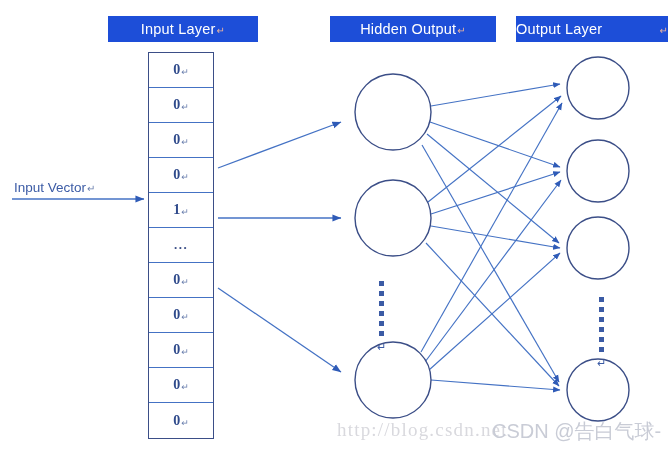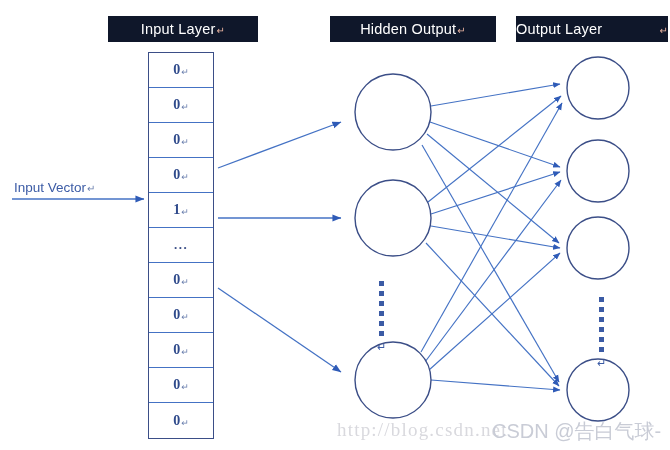--- a/index.html
+++ b/index.html
@@ -17,21 +17,21 @@
   #stage {
     position: absolute;
     left: 0; top: 0;
     width: 670px;
     height: 450px;
   }
 
   
   .layer-header {
     position: absolute;
-    background: #0f172a;
+    background: #1d4ed8;
     color: #ffffff;
     font-size: 14.5px;
     font-family: "Liberation Sans", sans-serif;
     display: flex;
     align-items: center;
     justify-content: center;
     letter-spacing: .2px;
     white-space: nowrap;
     height: 26px;
   }

